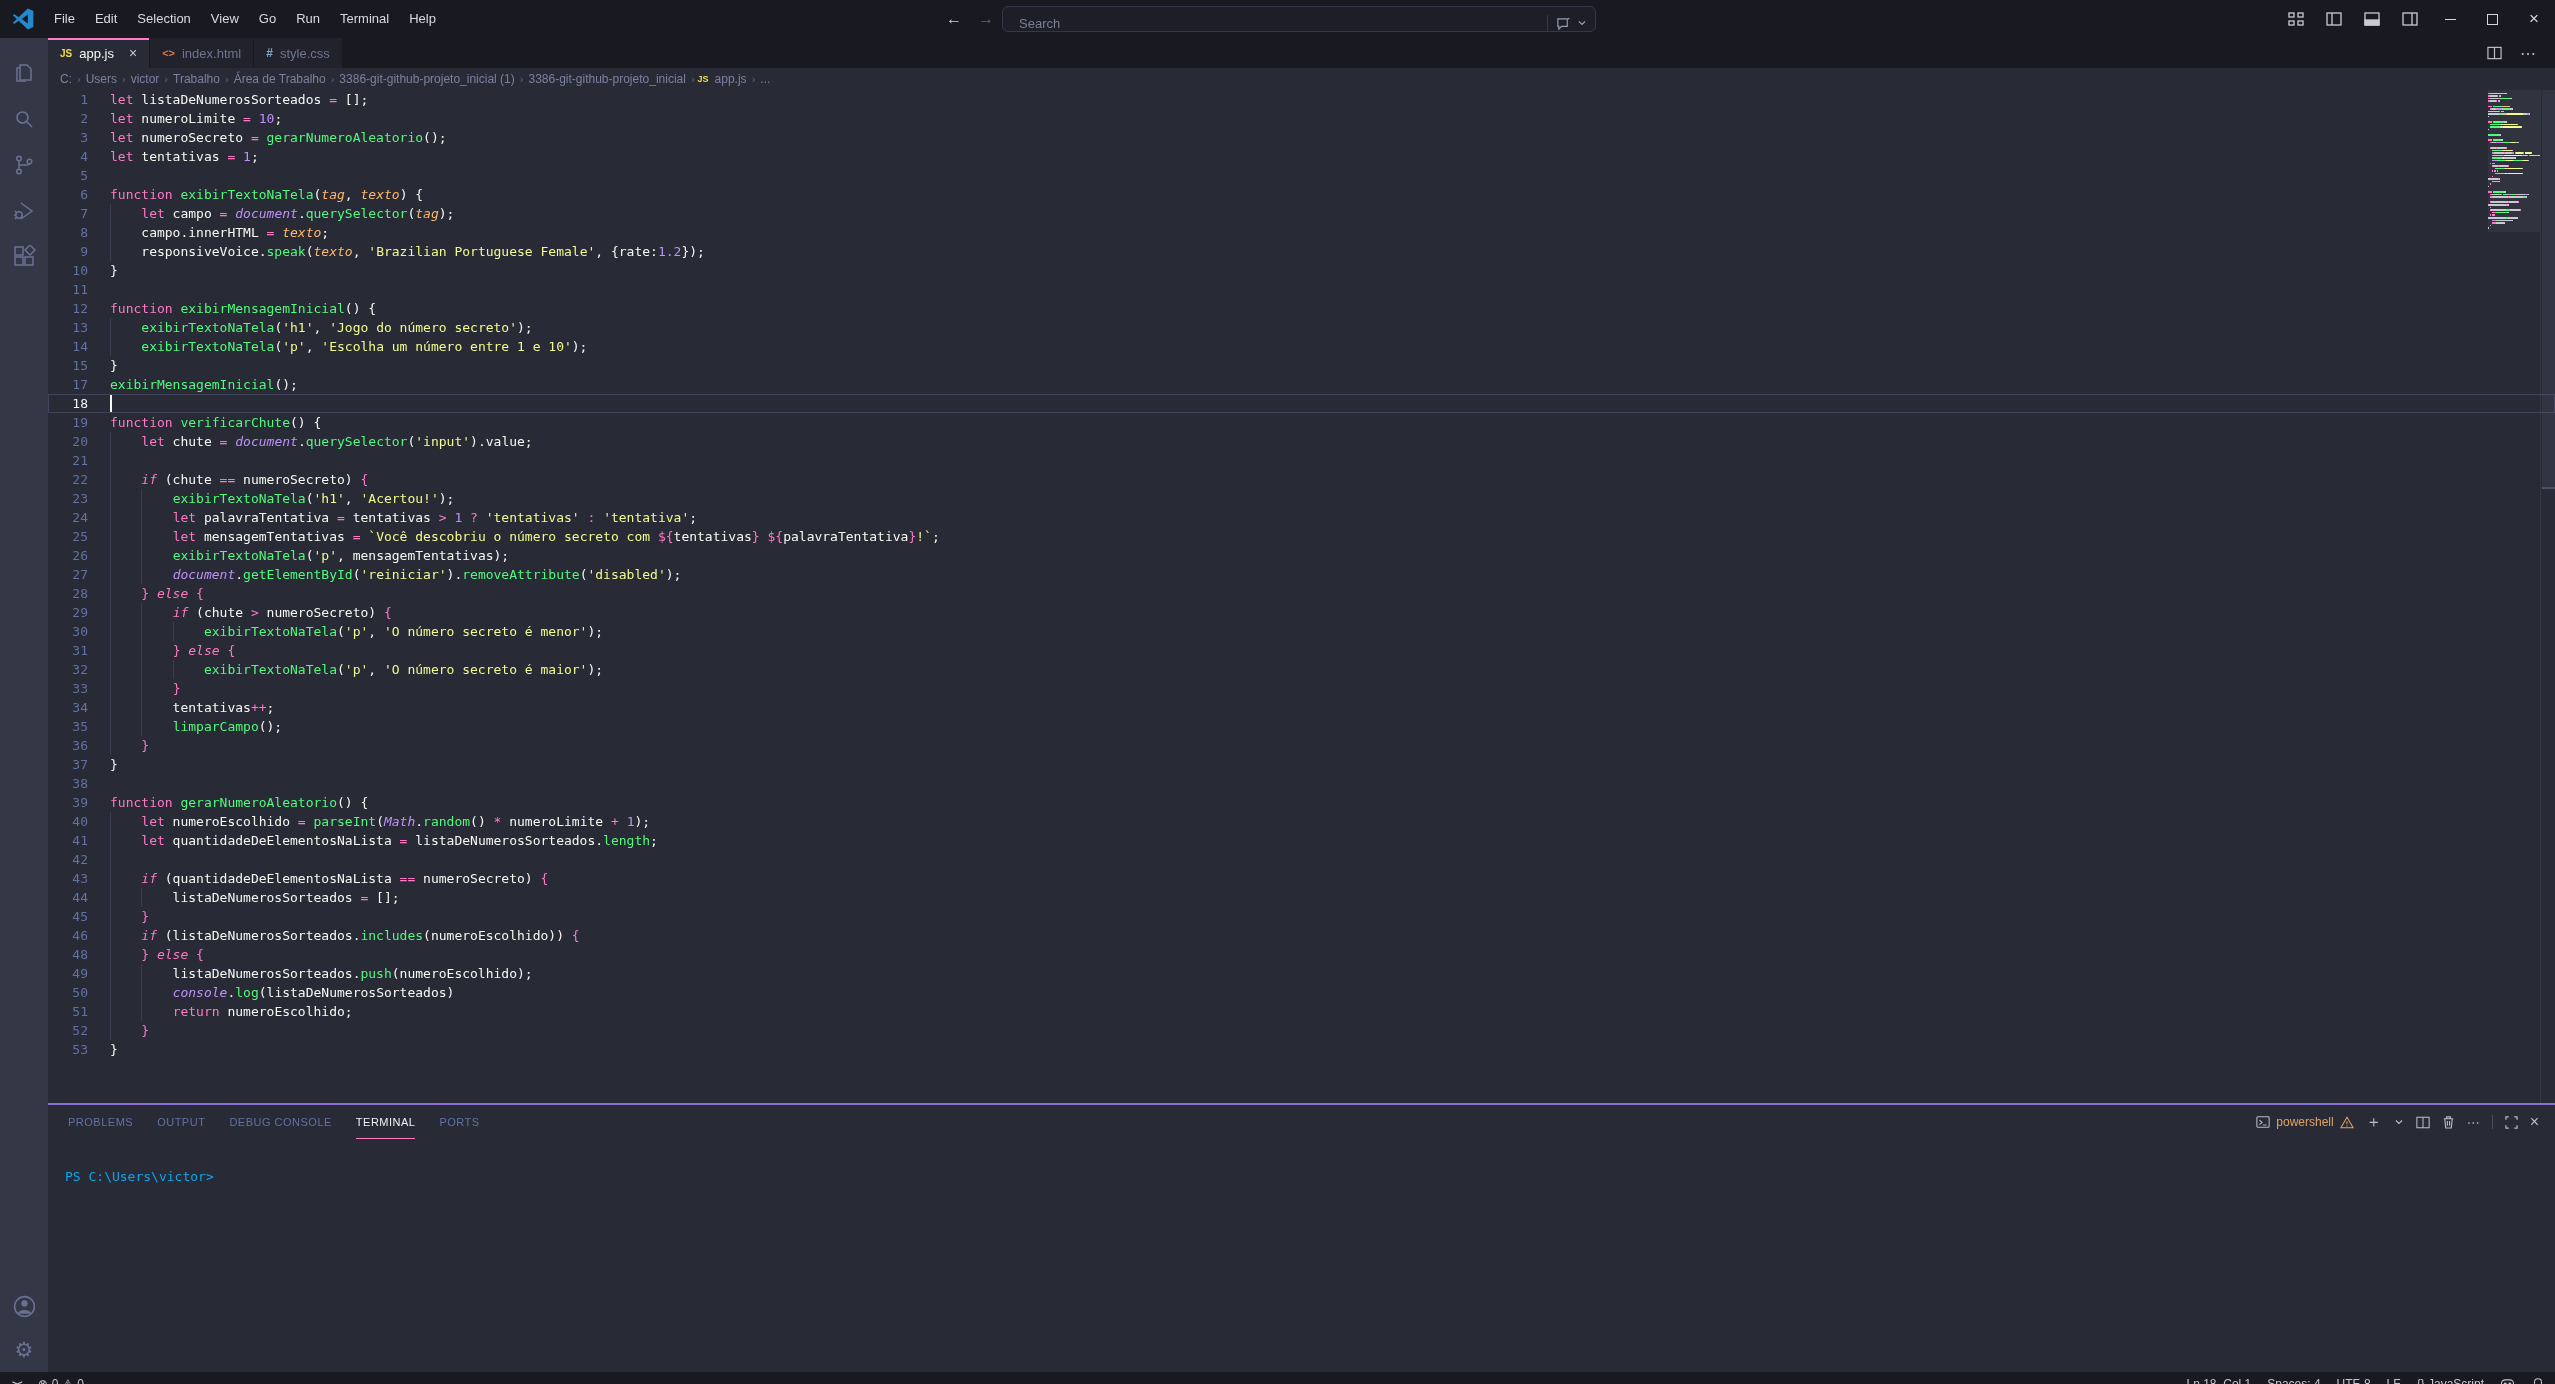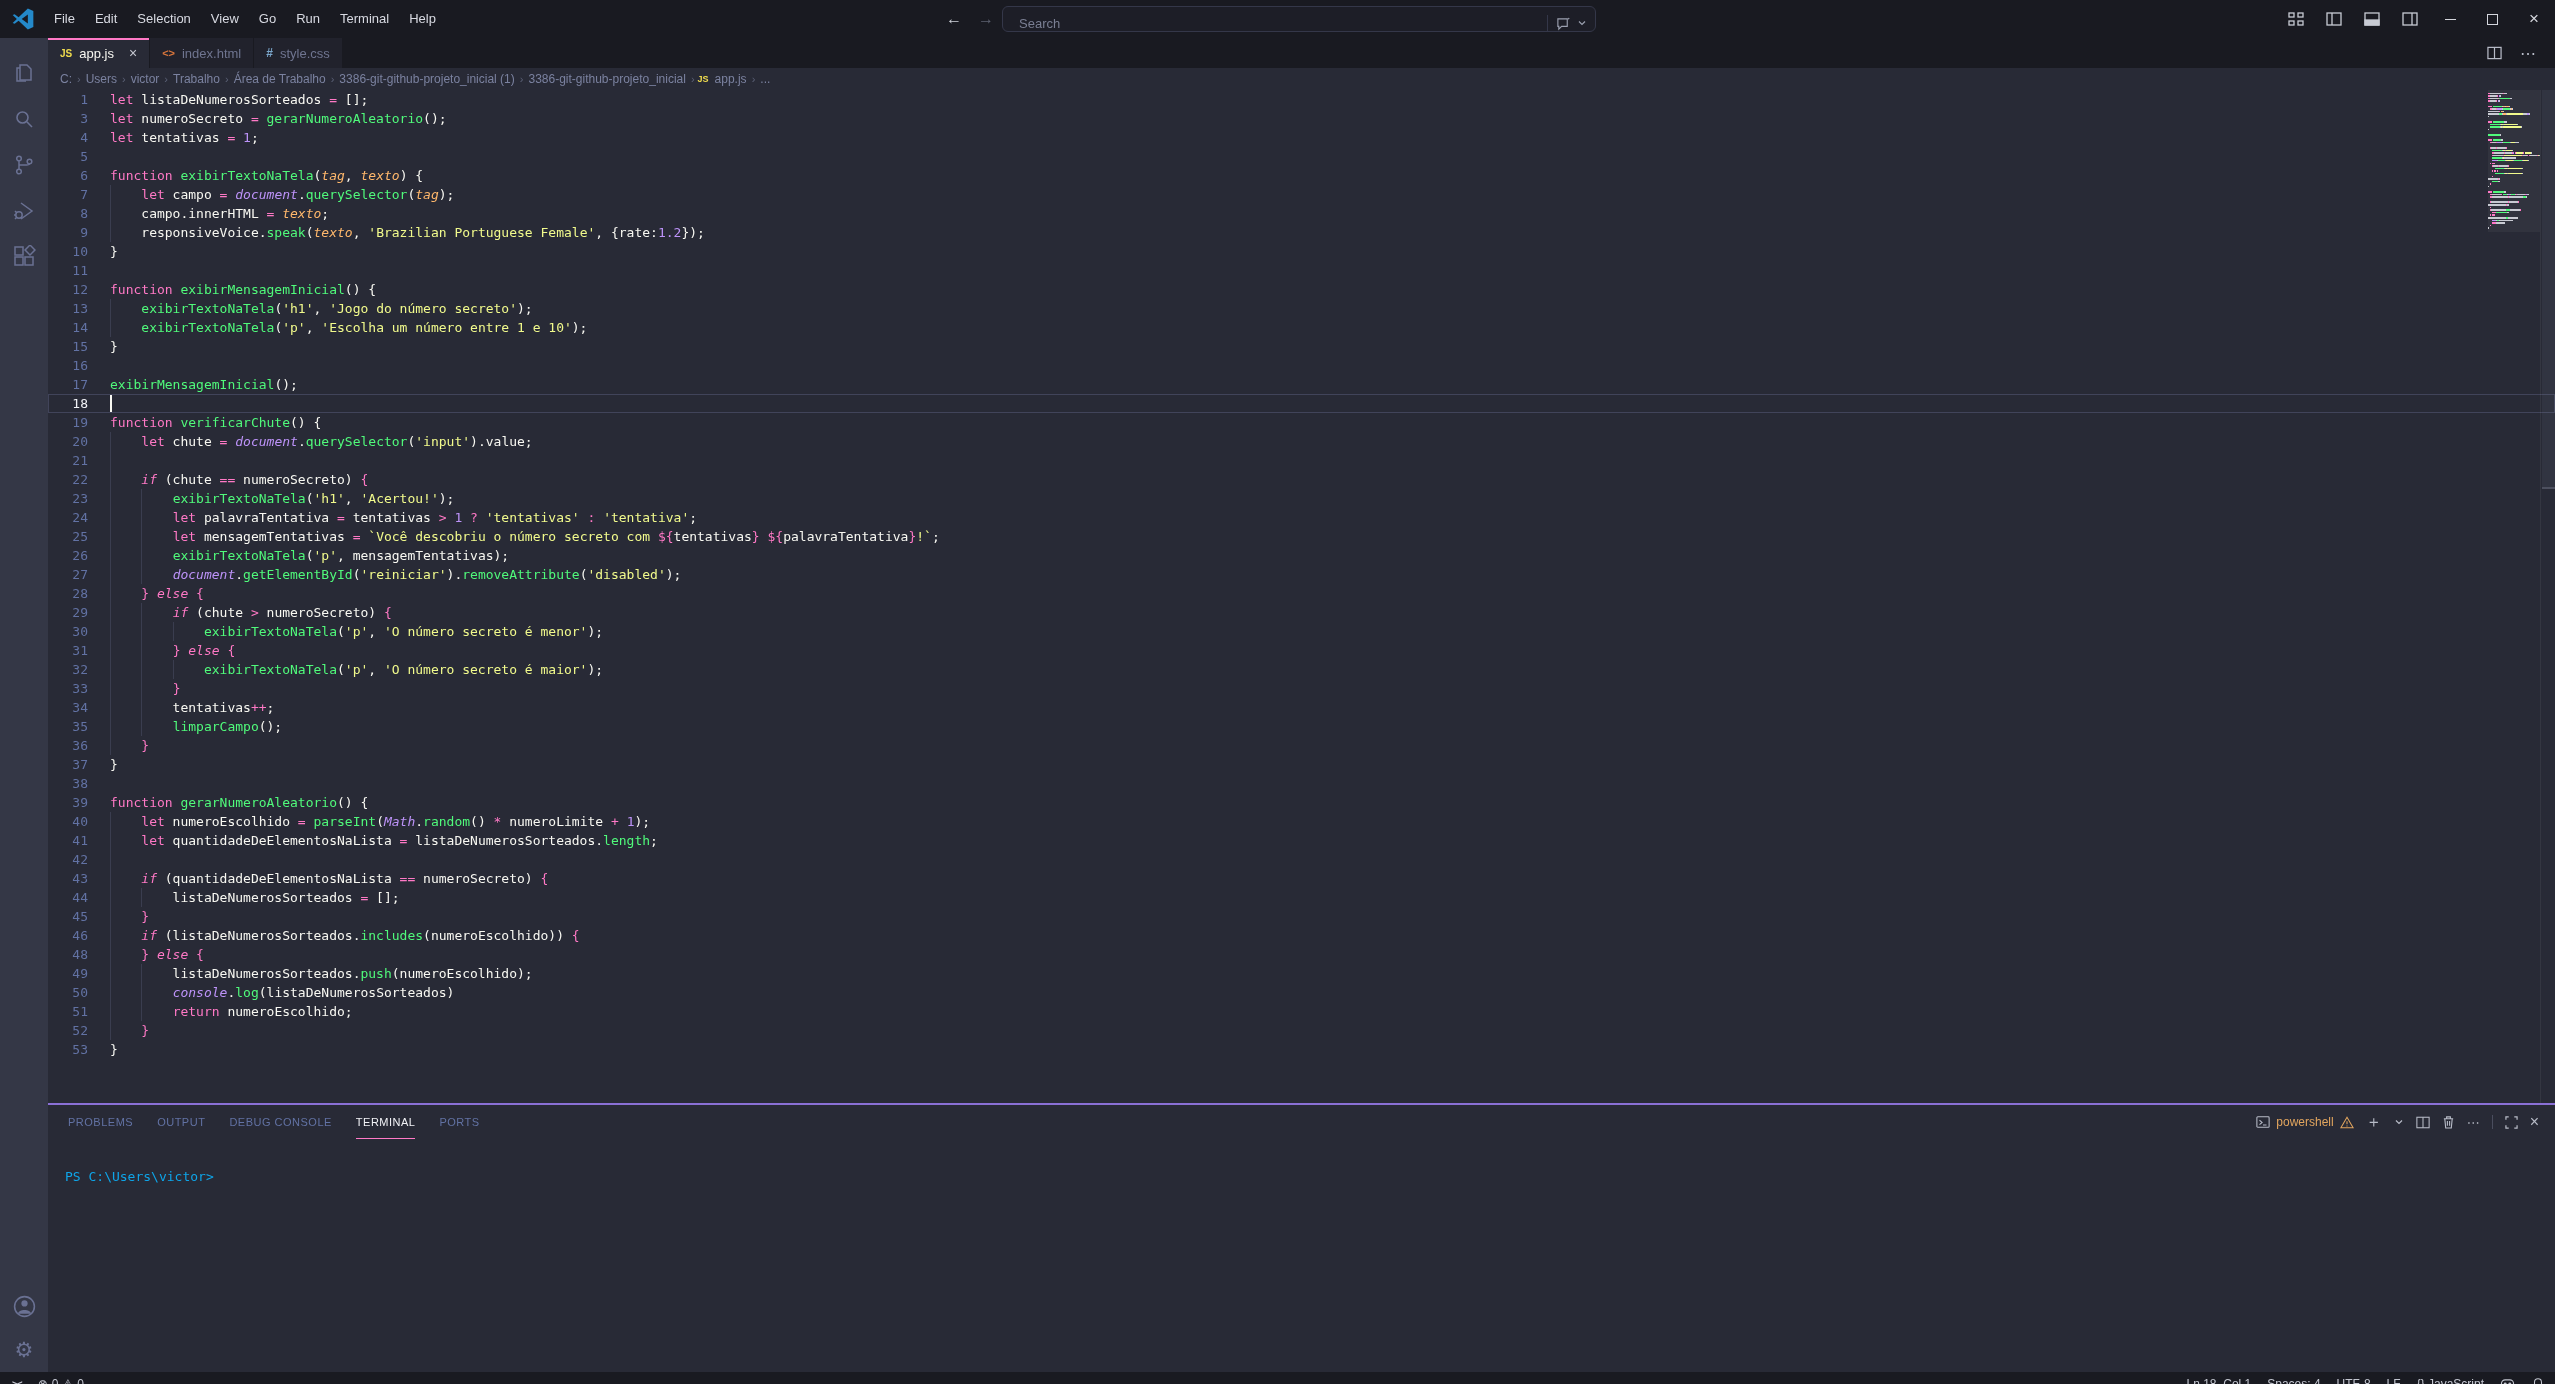--- a/index.html
+++ b/index.html
@@ -245,34 +245,34 @@
     <span class="crumb-sep">›</span>
     <span class="crumb-ficon">JS</span>
     <span class="crumb">app.js</span>
     <span class="crumb-sep">›</span>
     <span class="crumb">...</span>
   </div>
 
 <div id="editor">
   <div id="code-host">
       <div class="code-row"><span class="lnum">1</span><span class="ltext"><span class="tk-k">let</span><span class="tk-w"> listaDeNumerosSorteados </span><span class="tk-k">=</span><span class="tk-w"> [];</span></span></div>
+      <div class="code-row"><span class="lnum">2</span><span class="ltext"><span class="tk-k">let</span><span class="tk-w"> numeroLimite </span><span class="tk-k">=</span><span class="tk-w"> </span><span class="tk-n">10</span><span class="tk-w">;</span></span></div>
       <div class="code-row"><span class="lnum">3</span><span class="ltext"><span class="tk-k">let</span><span class="tk-w"> numeroSecreto </span><span class="tk-k">=</span><span class="tk-w"> </span><span class="tk-f">gerarNumeroAleatorio</span><span class="tk-w">();</span></span></div>
       <div class="code-row"><span class="lnum">4</span><span class="ltext"><span class="tk-k">let</span><span class="tk-w"> tentativas </span><span class="tk-k">=</span><span class="tk-w"> </span><span class="tk-n">1</span><span class="tk-w">;</span></span></div>
       <div class="code-row"><span class="lnum">5</span><span class="ltext"></span></div>
       <div class="code-row"><span class="lnum">6</span><span class="ltext"><span class="tk-k">function</span><span class="tk-w"> </span><span class="tk-f">exibirTextoNaTela</span><span class="tk-w">(</span><span class="tk-p">tag</span><span class="tk-w">, </span><span class="tk-p">texto</span><span class="tk-w">) {</span></span></div>
       <div class="code-row"><span class="guide" style="left: 62px;"></span><span class="lnum">7</span><span class="ltext"><span class="tk-w">    </span><span class="tk-k">let</span><span class="tk-w"> campo </span><span class="tk-k">=</span><span class="tk-w"> </span><span class="tk-b">document</span><span class="tk-w">.</span><span class="tk-f">querySelector</span><span class="tk-w">(</span><span class="tk-p">tag</span><span class="tk-w">);</span></span></div>
       <div class="code-row"><span class="guide" style="left: 62px;"></span><span class="lnum">8</span><span class="ltext"><span class="tk-w">    campo.innerHTML </span><span class="tk-k">=</span><span class="tk-w"> </span><span class="tk-p">texto</span><span class="tk-w">;</span></span></div>
       <div class="code-row"><span class="guide" style="left: 62px;"></span><span class="lnum">9</span><span class="ltext"><span class="tk-w">    responsiveVoice.</span><span class="tk-f">speak</span><span class="tk-w">(</span><span class="tk-p">texto</span><span class="tk-w">, </span><span class="tk-s">'Brazilian Portuguese Female'</span><span class="tk-w">, {rate:</span><span class="tk-n">1.2</span><span class="tk-w">});</span></span></div>
       <div class="code-row"><span class="lnum">10</span><span class="ltext"><span class="tk-w">}</span></span></div>
       <div class="code-row"><span class="lnum">11</span><span class="ltext"></span></div>
       <div class="code-row"><span class="lnum">12</span><span class="ltext"><span class="tk-k">function</span><span class="tk-w"> </span><span class="tk-f">exibirMensagemInicial</span><span class="tk-w">() {</span></span></div>
       <div class="code-row"><span class="guide" style="left: 62px;"></span><span class="lnum">13</span><span class="ltext"><span class="tk-w">    </span><span class="tk-f">exibirTextoNaTela</span><span class="tk-w">(</span><span class="tk-s">'h1'</span><span class="tk-w">, </span><span class="tk-s">'Jogo do número secreto'</span><span class="tk-w">);</span></span></div>
       <div class="code-row"><span class="guide" style="left: 62px;"></span><span class="lnum">14</span><span class="ltext"><span class="tk-w">    </span><span class="tk-f">exibirTextoNaTela</span><span class="tk-w">(</span><span class="tk-s">'p'</span><span class="tk-w">, </span><span class="tk-s">'Escolha um número entre 1 e 10'</span><span class="tk-w">);</span></span></div>
       <div class="code-row"><span class="lnum">15</span><span class="ltext"><span class="tk-w">}</span></span></div>
-      <div class="code-row"><span class="lnum">16</span><span class="ltext"></span></div>
       <div class="code-row"><span class="lnum">17</span><span class="ltext"><span class="tk-f">exibirMensagemInicial</span><span class="tk-w">();</span></span></div>
       <div class="code-row cur"><span class="lnum">18</span><span class="ltext"></span><span class="cursor"></span></div>
       <div class="code-row"><span class="lnum">19</span><span class="ltext"><span class="tk-k">function</span><span class="tk-w"> </span><span class="tk-f">verificarChute</span><span class="tk-w">() {</span></span></div>
       <div class="code-row"><span class="guide" style="left: 62px;"></span><span class="lnum">20</span><span class="ltext"><span class="tk-w">    </span><span class="tk-k">let</span><span class="tk-w"> chute </span><span class="tk-k">=</span><span class="tk-w"> </span><span class="tk-b">document</span><span class="tk-w">.</span><span class="tk-f">querySelector</span><span class="tk-w">(</span><span class="tk-s">'input'</span><span class="tk-w">).value;</span></span></div>
       <div class="code-row"><span class="guide" style="left: 62px;"></span><span class="lnum">21</span><span class="ltext"></span></div>
       <div class="code-row"><span class="guide" style="left: 62px;"></span><span class="lnum">22</span><span class="ltext"><span class="tk-w">    </span><span class="tk-ki">if</span><span class="tk-w"> (chute </span><span class="tk-k">==</span><span class="tk-w"> numeroSecreto) </span><span class="tk-pk">{</span></span></div>
       <div class="code-row"><span class="guide" style="left: 62px;"></span><span class="guide" style="left: 93.32px;"></span><span class="lnum">23</span><span class="ltext"><span class="tk-w">        </span><span class="tk-f">exibirTextoNaTela</span><span class="tk-w">(</span><span class="tk-s">'h1'</span><span class="tk-w">, </span><span class="tk-s">'Acertou!'</span><span class="tk-w">);</span></span></div>
       <div class="code-row"><span class="guide" style="left: 62px;"></span><span class="guide" style="left: 93.32px;"></span><span class="lnum">24</span><span class="ltext"><span class="tk-w">        </span><span class="tk-k">let</span><span class="tk-w"> palavraTentativa </span><span class="tk-k">=</span><span class="tk-w"> tentativas </span><span class="tk-k">&gt;</span><span class="tk-w"> </span><span class="tk-n">1</span><span class="tk-w"> </span><span class="tk-k">?</span><span class="tk-w"> </span><span class="tk-s">'tentativas'</span><span class="tk-w"> </span><span class="tk-k">:</span><span class="tk-w"> </span><span class="tk-s">'tentativa'</span><span class="tk-w">;</span></span></div>
       <div class="code-row"><span class="guide" style="left: 62px;"></span><span class="guide" style="left: 93.32px;"></span><span class="lnum">25</span><span class="ltext"><span class="tk-w">        </span><span class="tk-k">let</span><span class="tk-w"> mensagemTentativas </span><span class="tk-k">=</span><span class="tk-w"> </span><span class="tk-s">`Você descobriu o número secreto com </span><span class="tk-pk">${</span><span class="tk-w">tentativas</span><span class="tk-pk">}</span><span class="tk-s"> </span><span class="tk-pk">${</span><span class="tk-w">palavraTentativa</span><span class="tk-pk">}</span><span class="tk-s">!`</span><span class="tk-w">;</span></span></div>
       <div class="code-row"><span class="guide" style="left: 62px;"></span><span class="guide" style="left: 93.32px;"></span><span class="lnum">26</span><span class="ltext"><span class="tk-w">        </span><span class="tk-f">exibirTextoNaTela</span><span class="tk-w">(</span><span class="tk-s">'p'</span><span class="tk-w">, mensagemTentativas);</span></span></div>

